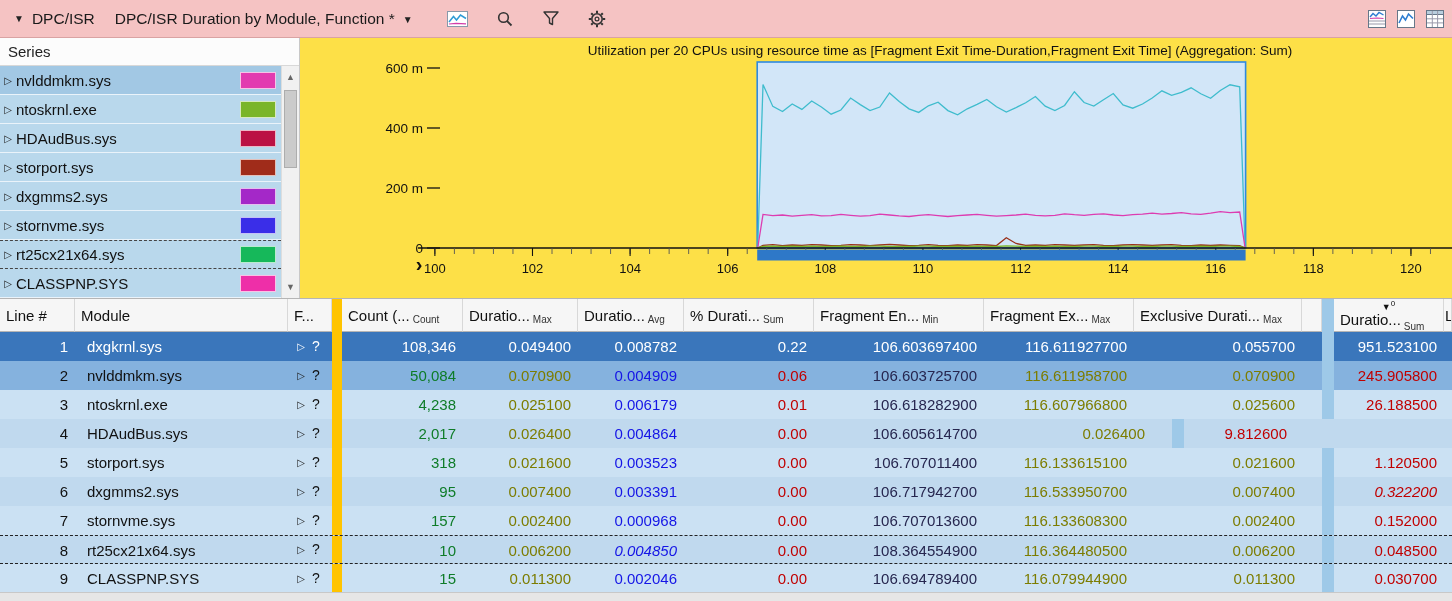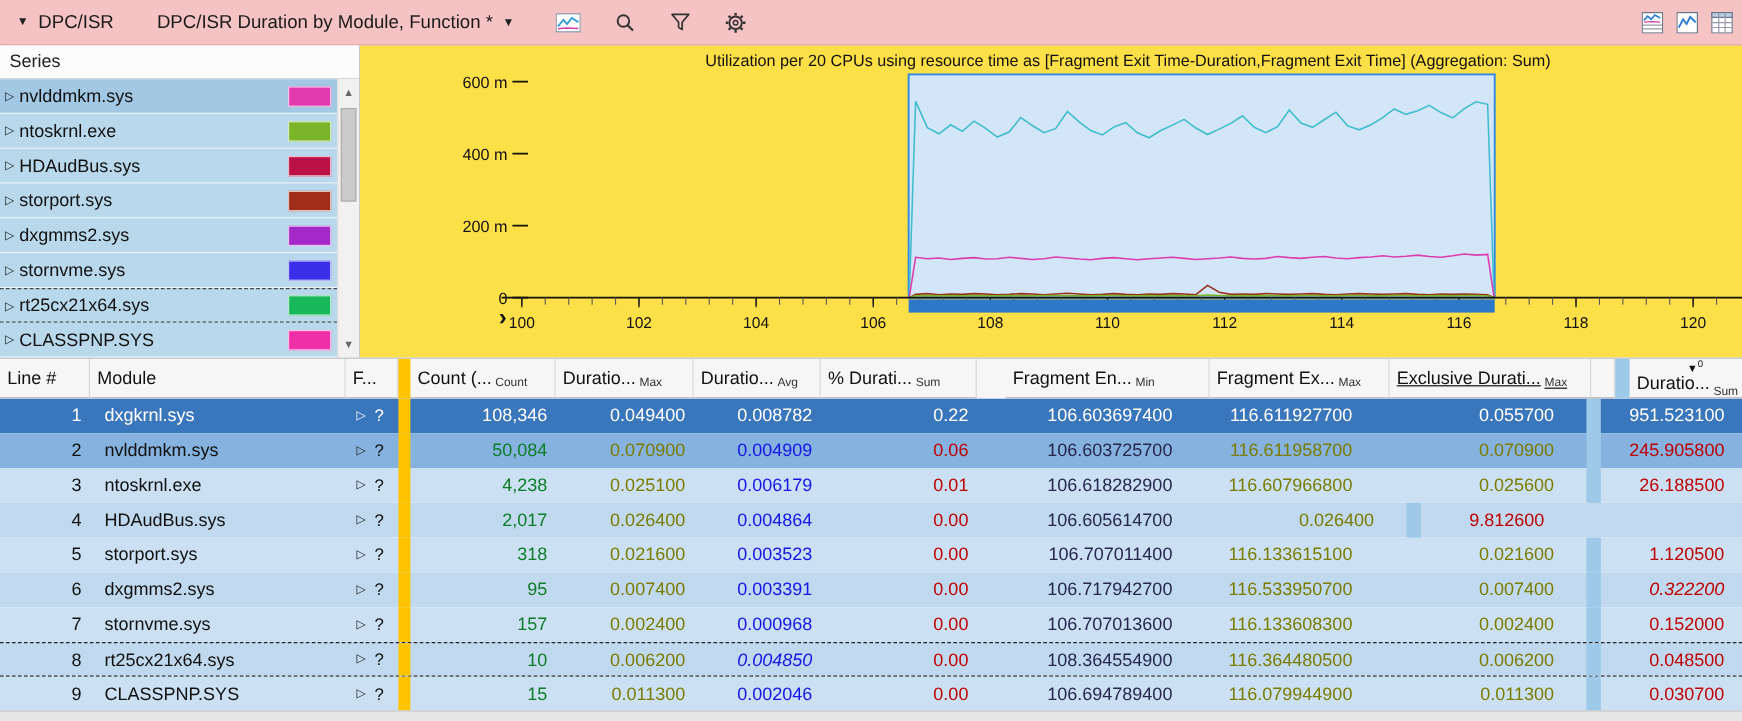--- a/index.html
+++ b/index.html
@@ -6,21 +6,21 @@
   html,body{width:1452px;height:601px;overflow:hidden}
   body{font-family:"Liberation Sans",sans-serif;background:#fff;position:relative}
   .app{position:absolute;inset:0;outline:1px solid #9a9a9a;outline-offset:-1px;background:#fff}
 
   
   .topbar{position:absolute;left:0;top:0;width:100%;height:38px;background:#f5c3c3;
     border-bottom:1px solid #d9a3a3;display:flex;align-items:center;font-size:15.5px;color:#1a1a1a}
   .tb-caret{font-size:10px;margin:0 8px 0 14px;color:#222;cursor:pointer}
   .tb-caret.sm{margin:2px 0 0 8px}
   .tb-group{cursor:pointer}
-  .tb-title{display:flex;align-items:center;margin-left:36px;cursor:pointer}
+  .tb-title{display:flex;align-items:center;margin-left:20px;cursor:pointer}
   .tb-icon{display:inline-flex;align-items:center;margin-left:28px;cursor:pointer}
   .tb-icon.first{margin-left:34px}
   .tb-right{position:absolute;right:8px;top:0;height:38px;display:flex;gap:11px;align-items:center}
   .tb-right .tb-icon{margin-left:0}
 
   
   .series-panel{position:absolute;left:0;top:38px;width:300px;height:260px;background:#fff;border-right:1px solid #c8c8c8}
   .series-header{height:28px;line-height:28px;padding-left:8px;font-size:15px;color:#222;background:#fcfcfc;border-bottom:1px solid #d8d8d8}
   .series-list{position:absolute;left:0;top:28px;width:281px}
   .series-item{height:29px;display:flex;align-items:center;background:#b9d8ec;cursor:pointer;border-bottom:1px solid #eaf3fa}
@@ -315,29 +315,29 @@
           <span class="h-sub">Max</span>
         </div>
         <div class="h-cell" style="width: 106px;">
           <span class="h-label">Duratio...</span>
           <span class="h-sub">Avg</span>
         </div>
         <div class="h-cell" style="width: 130px;">
           <span class="h-label">% Durati...</span>
           <span class="h-sub">Sum</span>
         </div>
-        <div class="h-cell" style="width: 170px; margin-left: 24px;">
+        <div class="h-cell" style="width: 170px;">
           <span class="h-label">Fragment En...</span>
           <span class="h-sub">Min</span>
         </div>
         <div class="h-cell" style="width: 150px;">
           <span class="h-label">Fragment Ex...</span>
           <span class="h-sub">Max</span>
         </div>
-        <div class="h-cell" style="width: 168px; text-decoration: underline;">
+        <div class="h-cell" style="width: 168px;">
           <span class="h-label">Exclusive Durati...</span>
           <span class="h-sub">Max</span>
         </div>
         <div class="h-cell" style="width: 20px;">
           <span class="h-label"></span>
         </div>
         <div class="h-cell bar" style="width: 12px; background: rgb(158, 201, 232);"></div>
         <div class="h-cell sorted" style="width: 110px;">
           <span class="sort-ind"><span class="sort-arrow">▼</span><sup class="sort-num">0</sup></span>
           <span class="h-label">Duratio...</span>

